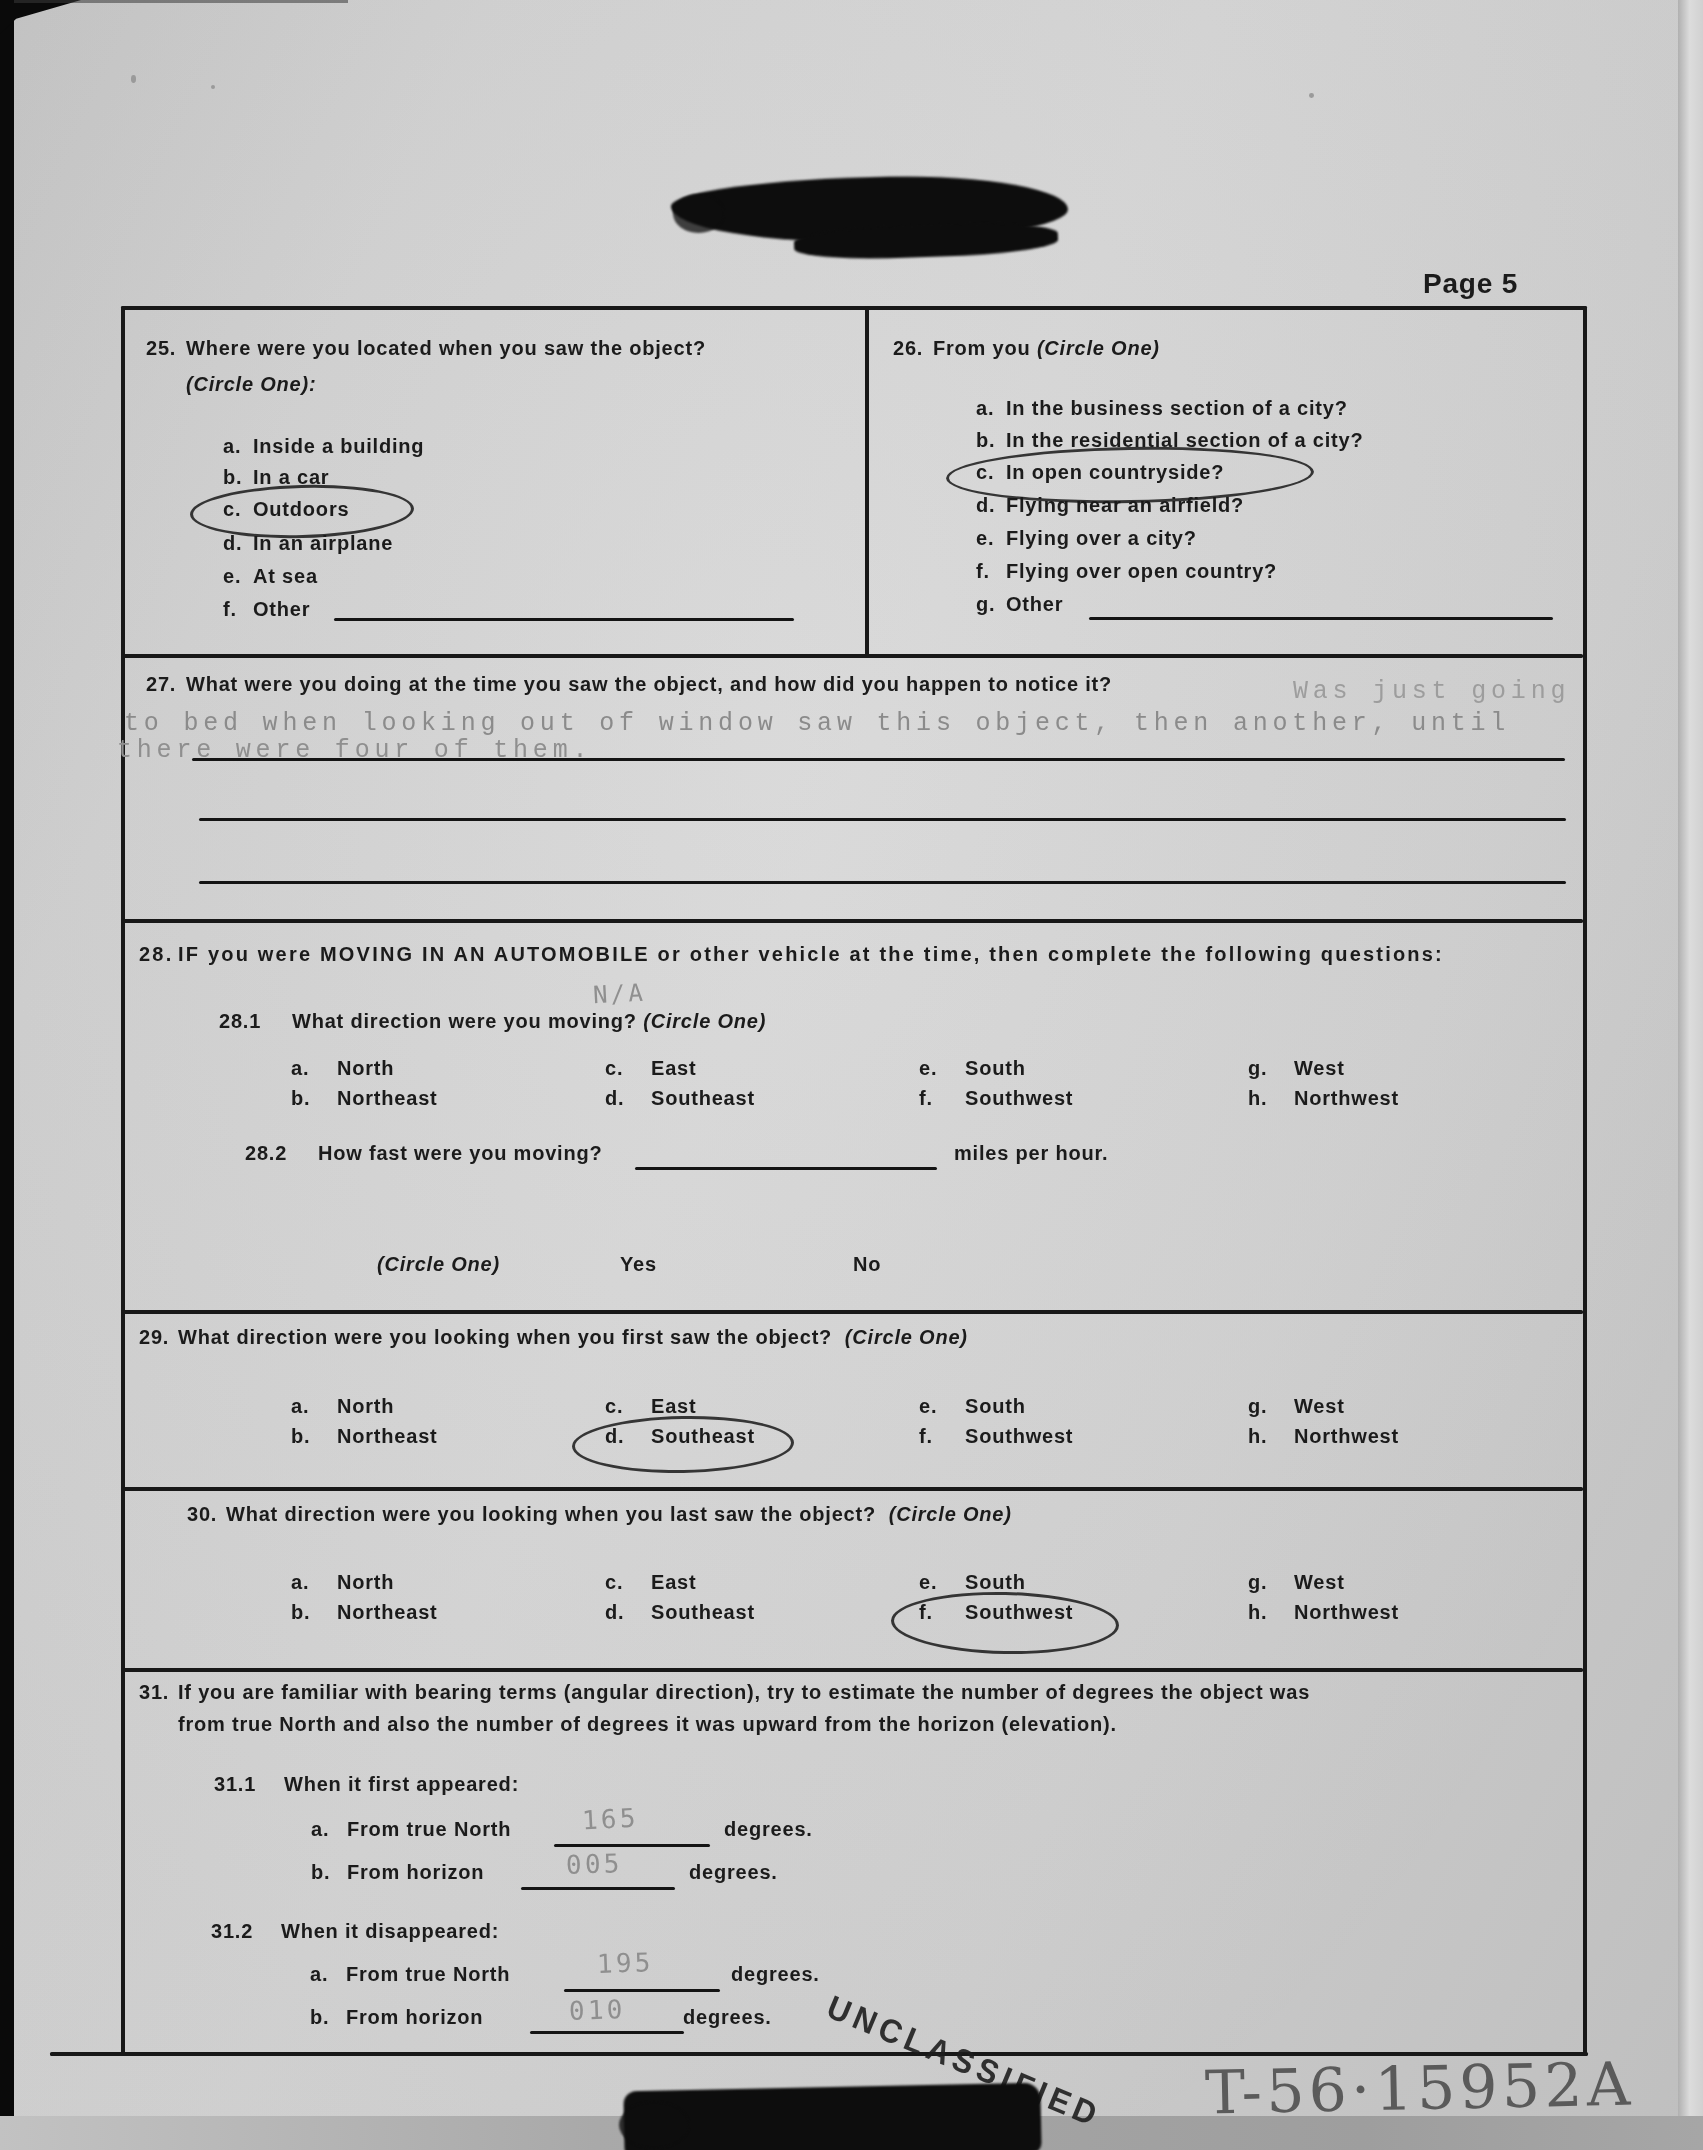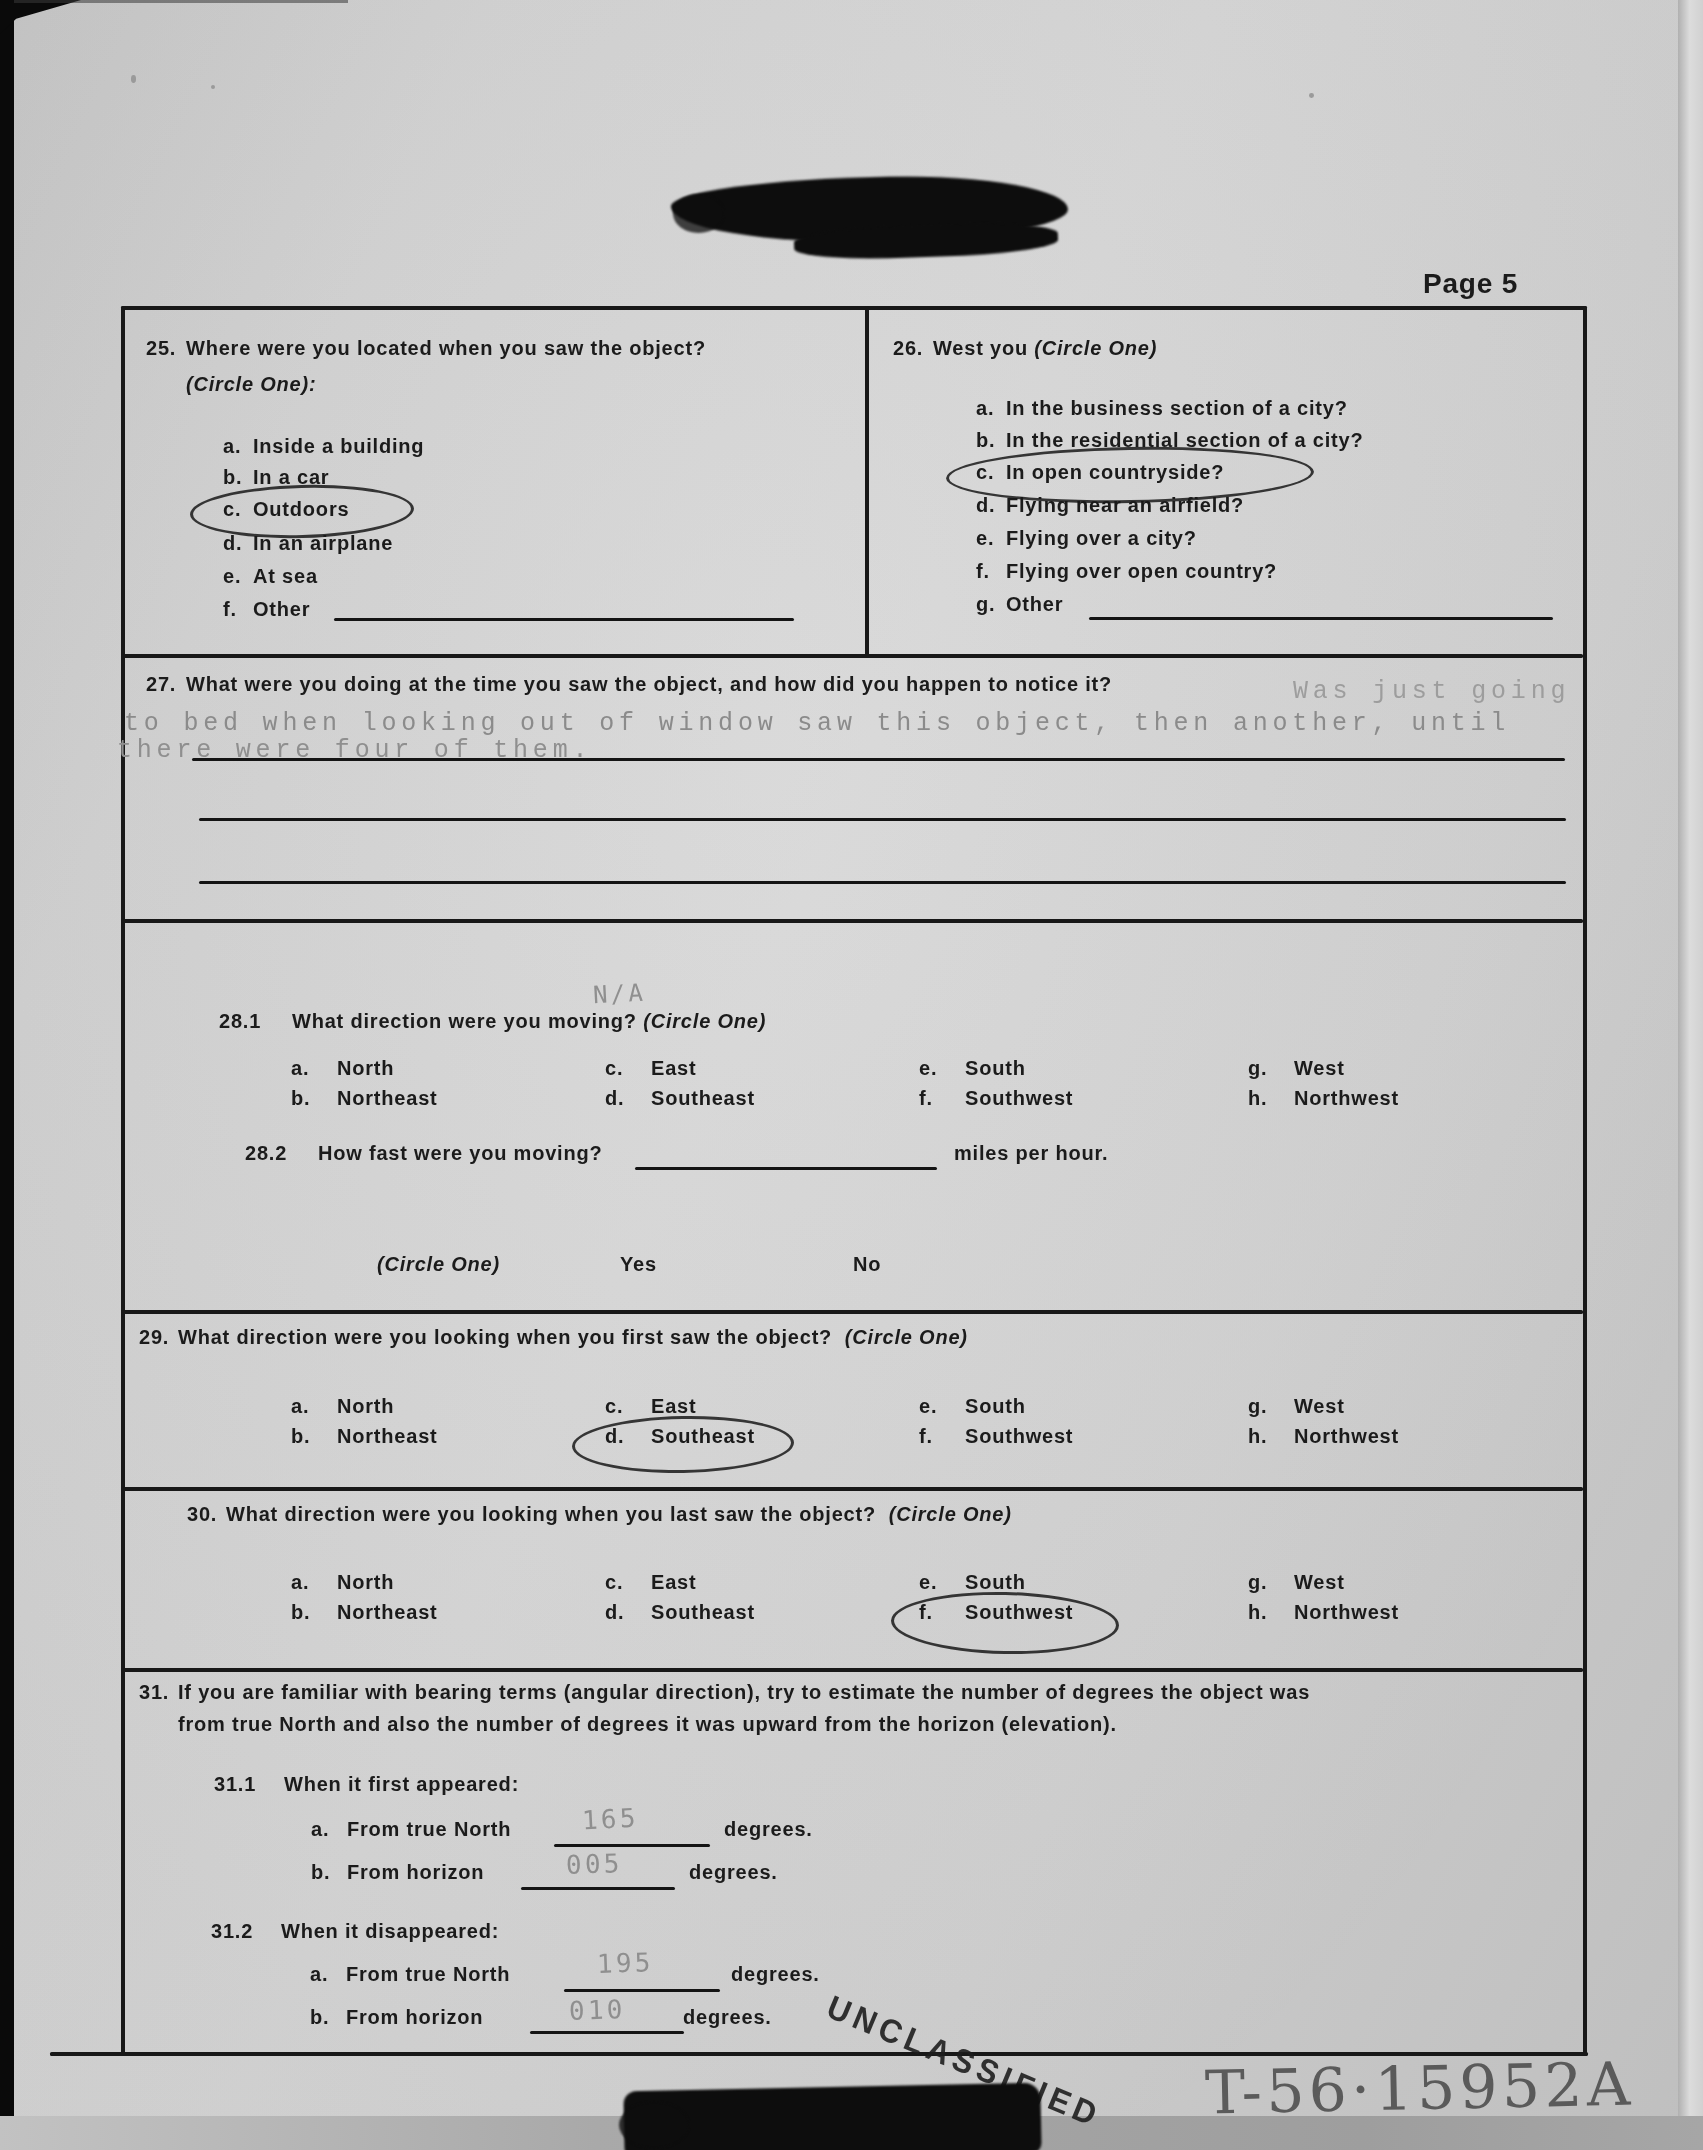--- a/index.html
+++ b/index.html
@@ -82,21 +82,21 @@
   <div class="ft" style="left:223px;top:565px;">
     <span class="olet">e.</span><span>At sea</span>
   </div>
   <div class="ft" style="left:223px;top:598px;">
     <span class="olet">f.</span><span>Other</span>
   </div>
   <div class="ul" style="left:334px;top:618px;width:460px;"></div>
   <div class="circle" style="left:190px;top:485px;width:218px;height:47px;transform:rotate(-1.5deg);"></div>
 
   <div class="ft" style="left:893px;top:337px;">
-    <span class="qn" style="width:40px;">26.</span><span>West you</span>&nbsp;<span class="it">(Circle One)</span>
+    <span class="qn" style="width:40px;">26.</span><span>From you</span>&nbsp;<span class="it">(Circle One)</span>
   </div>
 
   <div class="ft" style="left:976px;top:397px;">
     <span class="olet">a.</span><span>In the business section of a city?</span>
   </div>
   <div class="ft" style="left:976px;top:429px;">
     <span class="olet">b.</span><span>In the residential section of a city?</span>
   </div>
   <div class="ft" style="left:976px;top:461px;">
     <span class="olet">c.</span><span>In open countryside?</span>
@@ -119,20 +119,23 @@
   <div class="ft" style="left:146px;top:673px;">
     <span class="qn" style="width:40px;">27.</span><span>What were you doing at the time you saw the object, and how did you happen to notice it?</span>
   </div>
   <div class="typed" style="left:1293px;top:677px;color:#9d9d9d;">Was just going</div>
   <div class="typed" style="left:124px;top:709px;color:#8b8b8b;">to bed when looking out of window saw this object, then another, until</div>
   <div class="typed" style="left:117px;top:736px;color:#8f8f8f;">there were four of them.</div>
   <div class="ul" style="left:192px;top:758px;width:1373px;"></div>
   <div class="ul" style="left:199px;top:818px;width:1367px;"></div>
   <div class="ul" style="left:199px;top:881px;width:1367px;"></div>
 
+  <div class="ft" style="left:139px;top:943px;letter-spacing:2.2px;">
+    <span class="qn" style="width:39px;">28.</span><span>IF you were MOVING IN AN AUTOMOBILE or other vehicle at the time, then complete the following questions:</span>
+  </div>
   <div class="val" style="left:593px;top:980px;font-size:24px;transform:rotate(-3deg);">N/A</div>
   <div class="ft" style="left:219px;top:1010px;">
     <span class="qn" style="width:73px;">28.1</span><span>What direction were you moving?</span>&nbsp;<span class="it">(Circle One)</span>
   </div>
 
   <div class="ft" style="left:291px;top:1057px;"><span class="olet2">a.</span><span>North</span></div>
   <div class="ft" style="left:605px;top:1057px;"><span class="olet2">c.</span><span>East</span></div>
   <div class="ft" style="left:919px;top:1057px;"><span class="olet2">e.</span><span>South</span></div>
   <div class="ft" style="left:1248px;top:1057px;"><span class="olet2">g.</span><span>West</span></div>
   <div class="ft" style="left:291px;top:1087px;"><span class="olet2">b.</span><span>Northeast</span></div>

